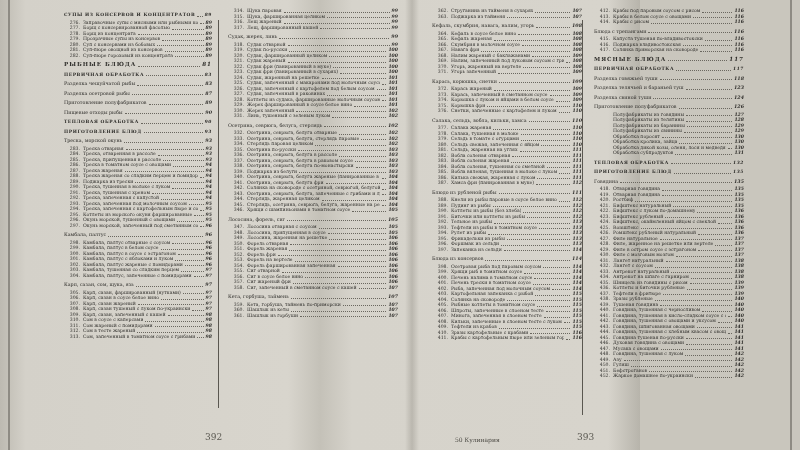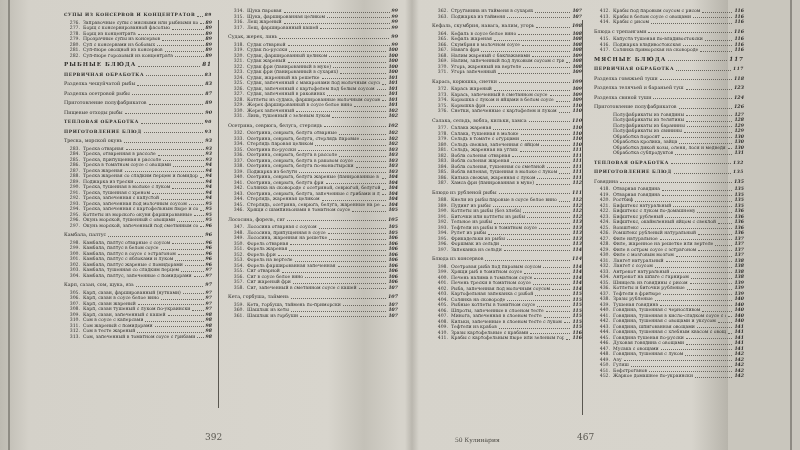--- a/index.html
+++ b/index.html
@@ -1,17 +1,17 @@
 <!DOCTYPE html>
 <html><head>
 <meta charset="utf-8">
 <style>
   html,body{margin:0;padding:0;}
   body{width:800px;height:450px;overflow:hidden;background:#c9c6bd;font-family:"DejaVu Serif",serif;color:#2e2d2a;}
-  .spread{position:absolute;left:0;top:0;width:728px;height:450px;background:linear-gradient(90deg,#bdbab1 0%,#d4d1c9 4%,#d8d5cd 45%,#c4c1b8 50%,#d6d3cb 55%,#d7d4cc 95%,#b7b4ab 100%);}
+  .spread{position:absolute;left:0;top:0;width:640px;height:450px;background:linear-gradient(90deg,#bdbab1 0%,#d4d1c9 4%,#d8d5cd 45%,#c4c1b8 50%,#d6d3cb 55%,#d7d4cc 95%,#b7b4ab 100%);}
   .gutter{position:absolute;left:405px;top:0;width:14px;height:450px;background:linear-gradient(90deg,rgba(0,0,0,0) 0%,rgba(60,55,45,.18) 50%,rgba(0,0,0,0) 100%);}
   .edge{position:absolute;top:0;height:450px;width:2px;background:#8e8b83;}
   .col{position:absolute;top:8px;font-size:4.6px;line-height:5.5px;}
   .entry{display:flex;align-items:flex-end;white-space:nowrap;}
   .entry .num{width:16px;text-align:right;margin-right:3px;flex:none;}
   .entry .txt{overflow:hidden;}
   .entry .dots{flex:1;border-bottom:1px dotted #6a675f;margin:0 2px 1px 2px;min-width:4px;}
   .entry .pg{font-style:italic;font-weight:bold;flex:none;}
   .sec{display:flex;align-items:flex-end;margin:4px 0 2px 0;font-size:4.8px;}
   .sec .dots{flex:1;border-bottom:1px dotted #6a675f;margin:0 2px 1px 2px;}
@@ -1301,15 +1301,15 @@
       </div>
       <div class="entry">
         <span class="num">452.</span>
         <span class="txt">Жаркое домашнее по-украински</span>
         <span class="dots"></span>
         <span class="pg">142</span>
       </div>
     </div>
 
   <div class="pageno" style="left:205px;top:432px;">392</div>
-  <div class="pageno" style="left:577px;top:432px;">467</div>
+  <div class="pageno" style="left:577px;top:432px;">393</div>
   <div class="footer" style="left:455px;top:436px;">50  Кулинария</div>
 </div>
 
 </body></html>

